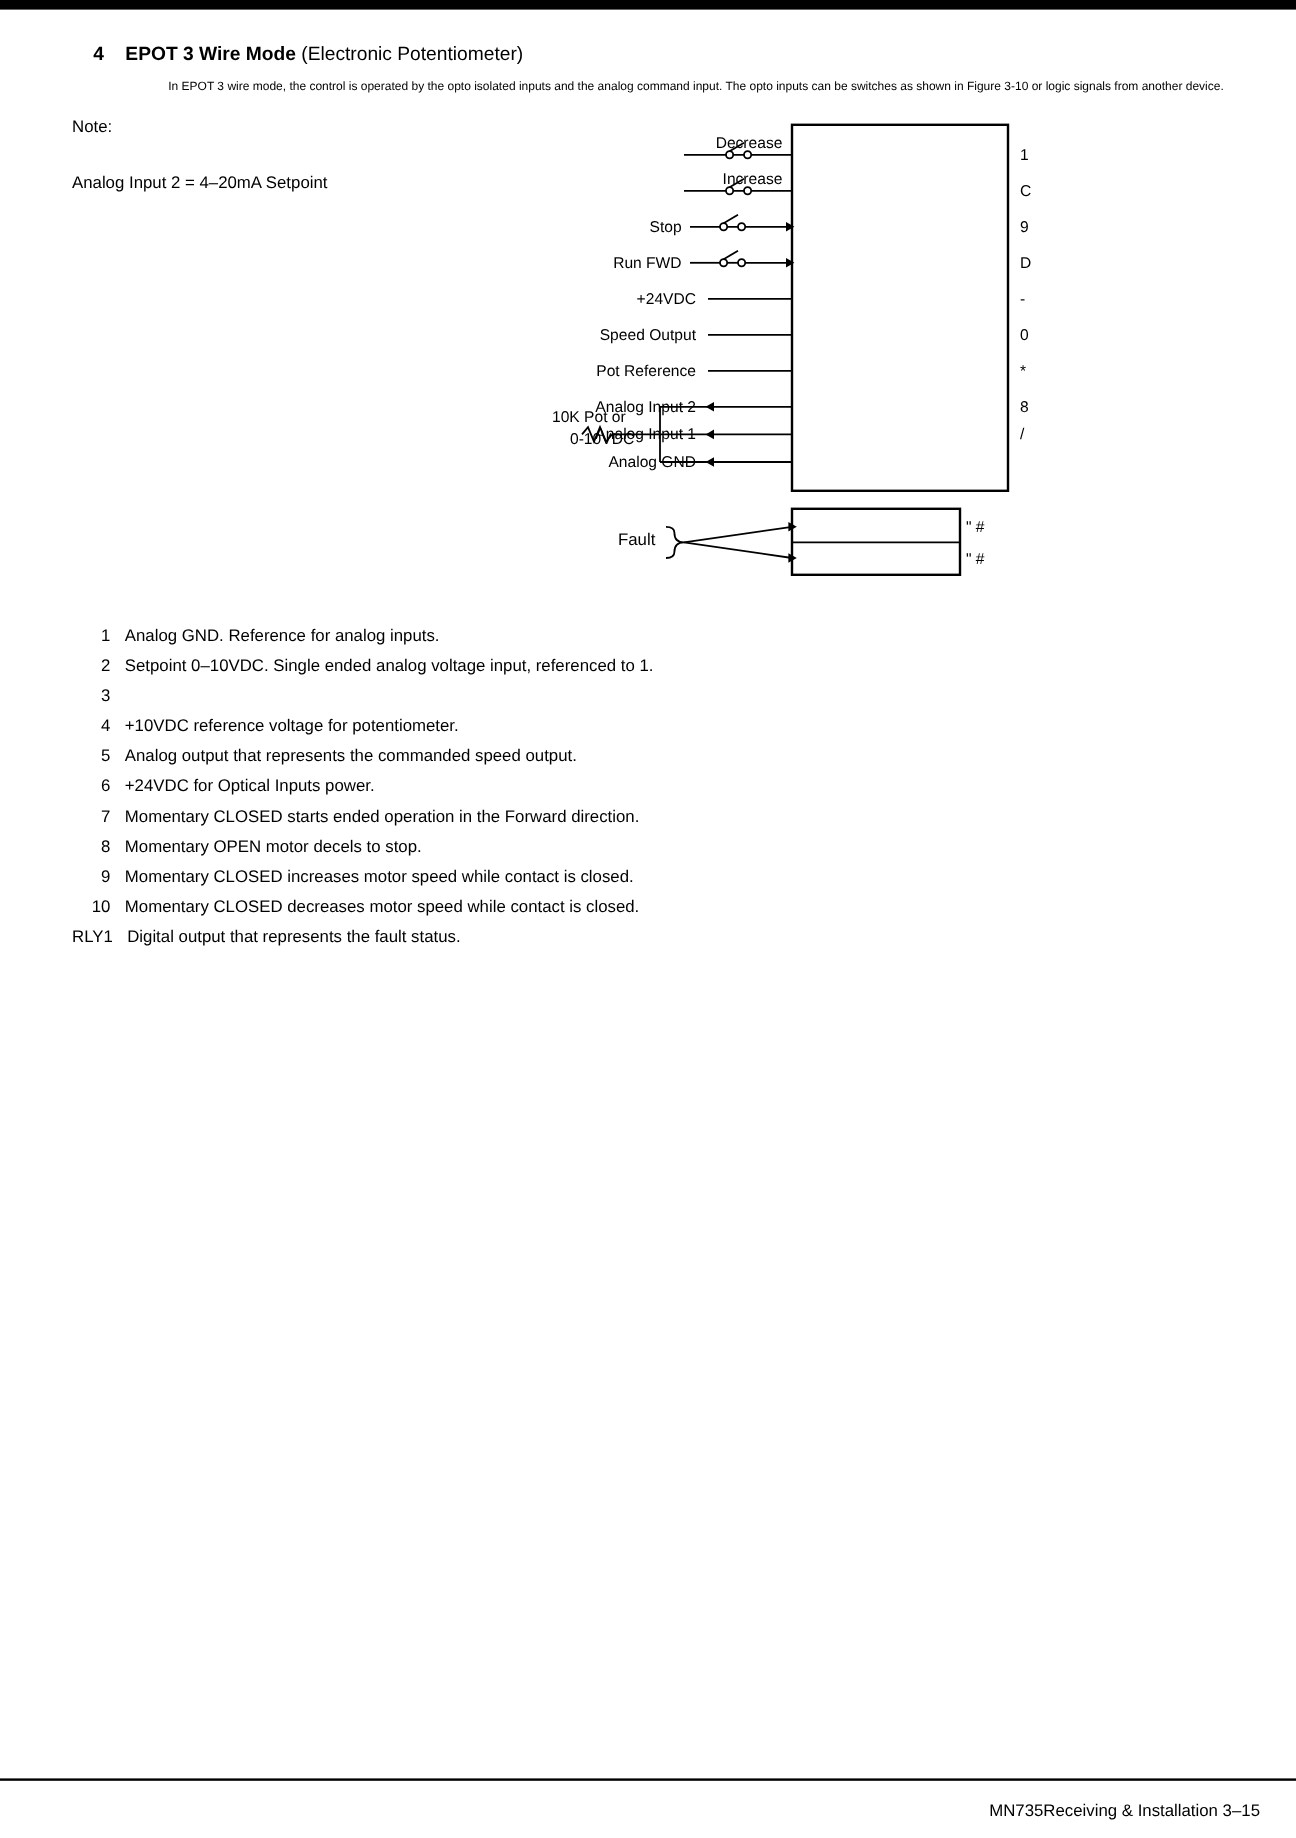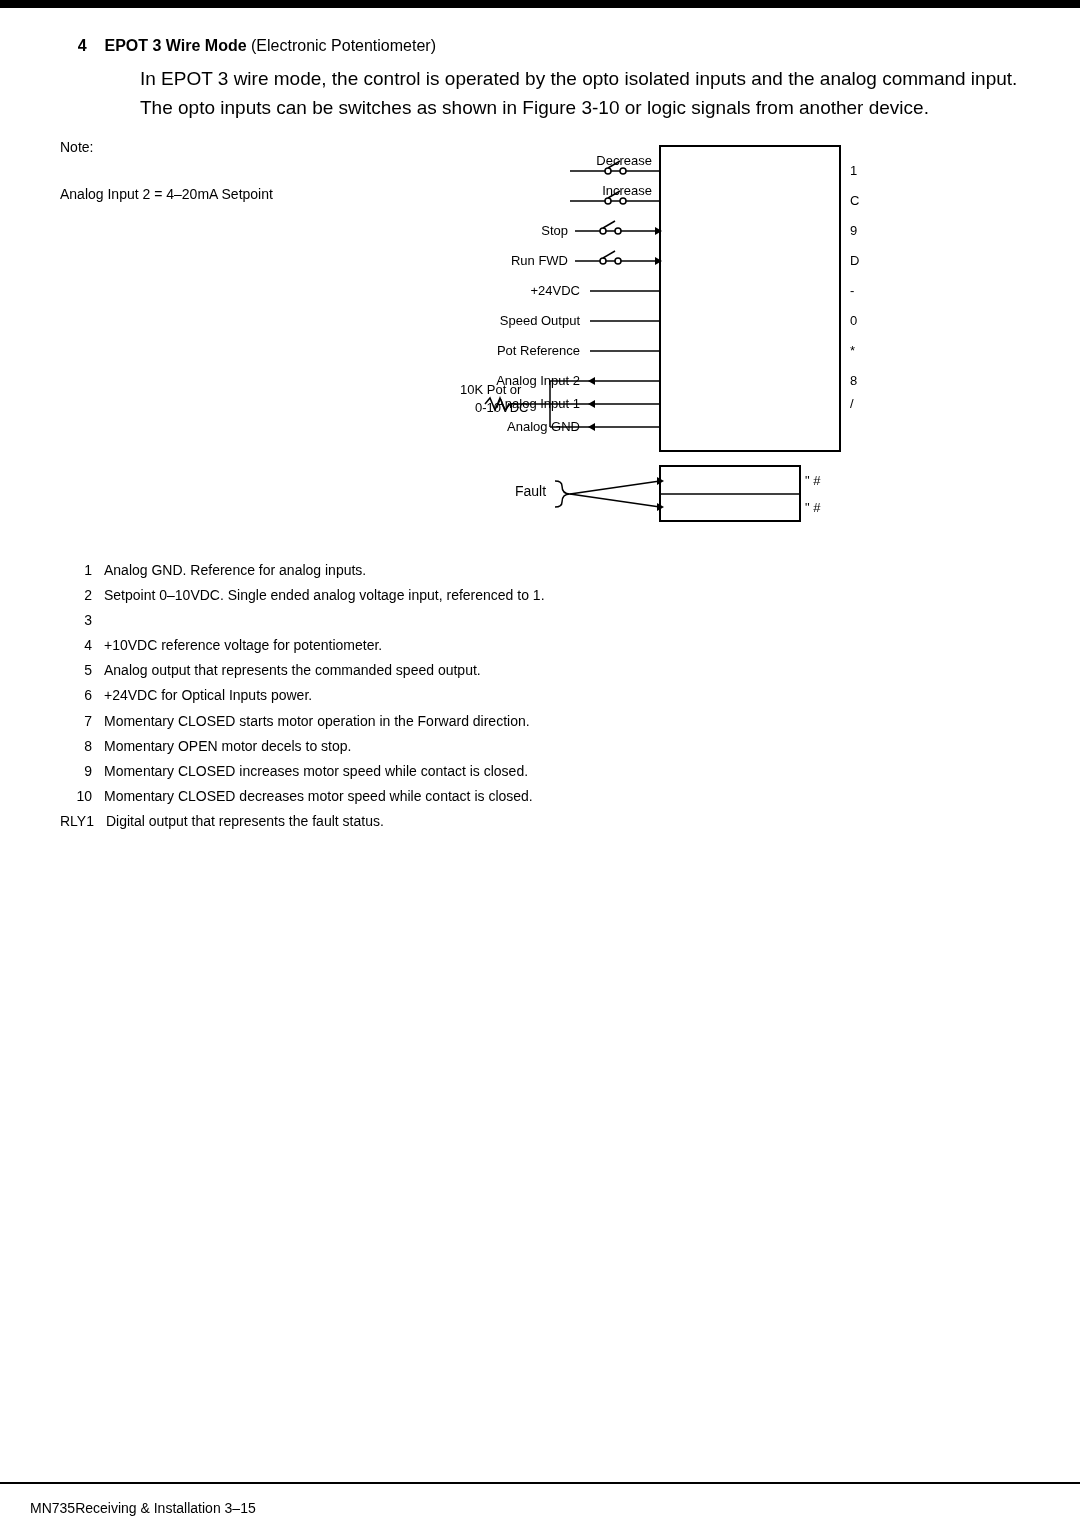--- a/index.html
+++ b/index.html
@@ -19,21 +19,21 @@
       height: 8px;
       background: #000;
     }
     .bottom-footer {
       position: absolute;
       bottom: 0; left: 0; right: 0;
       height: 50px;
       border-top: 2px solid #000;
       display: flex;
       align-items: center;
-      justify-content: flex-start;
+      justify-content: flex-end;
       padding: 0 30px;
       font-size: 14px;
     }
     .page-content {
       position: absolute;
       top: 8px;
       left: 60px;
       right: 60px;
       bottom: 50px;
       margin-top: 29px;
@@ -41,22 +41,23 @@
     .section-title {
       font-size: 16px;
       margin-bottom: 10px;
     }
     .section-title strong {
       font-weight: bold;
     }
     .body-text {
       margin-left: 80px;
       margin-bottom: 14px;
-      font-size: 19px;
+      font-size: 10px;
       line-height: 1.5;
+      text-align: center;
     }
     .figure-title {
       text-align: center;
       font-weight: bold;
       font-size: 16px;
       margin-bottom: 12px;
     }
     .diagram-area {
       display: flex;
       margin-bottom: 20px;
@@ -241,21 +242,21 @@
     <div class="list-item">
       <span class="list-num">5</span>
       <span>Analog output that represents the commanded speed output.</span>
     </div>
     <div class="list-item">
       <span class="list-num">6</span>
       <span>+24VDC for Optical Inputs power.</span>
     </div>
     <div class="list-item">
       <span class="list-num">7</span>
-      <span>Momentary CLOSED starts motor operation in the Forward direction.</span>
+      <span>Momentary CLOSED starts ended operation in the Forward direction.</span>
     </div>
     <div class="list-item">
       <span class="list-num">8</span>
       <span>Momentary OPEN motor decels to stop.</span>
     </div>
     <div class="list-item">
       <span class="list-num">9</span>
       <span>Momentary CLOSED increases motor speed while contact is closed.</span>
     </div>
     <div class="list-item">

